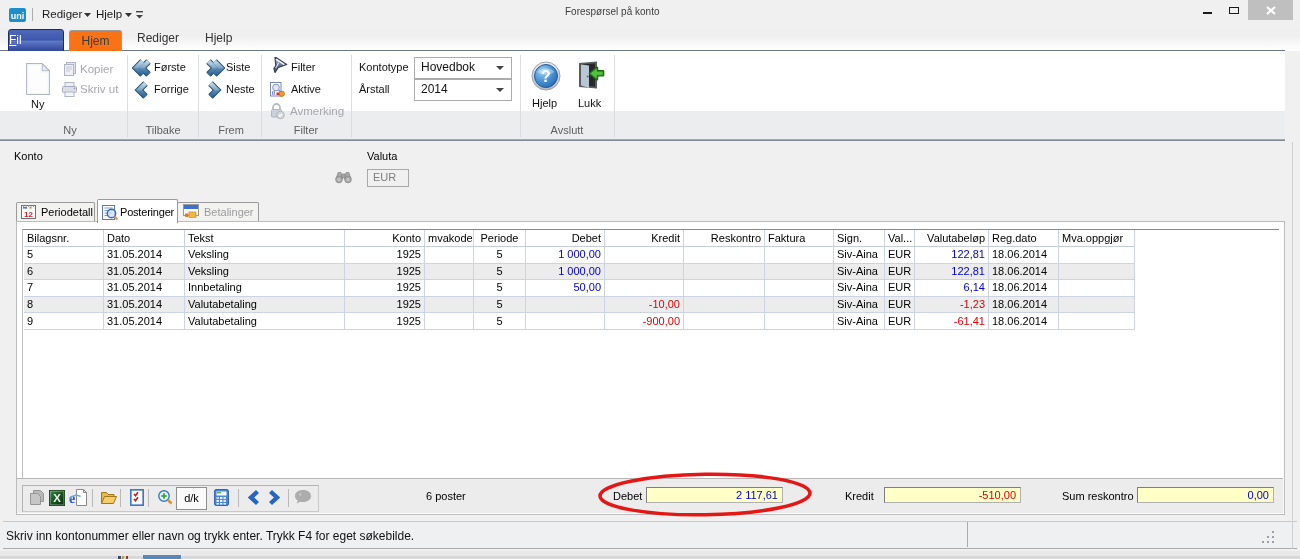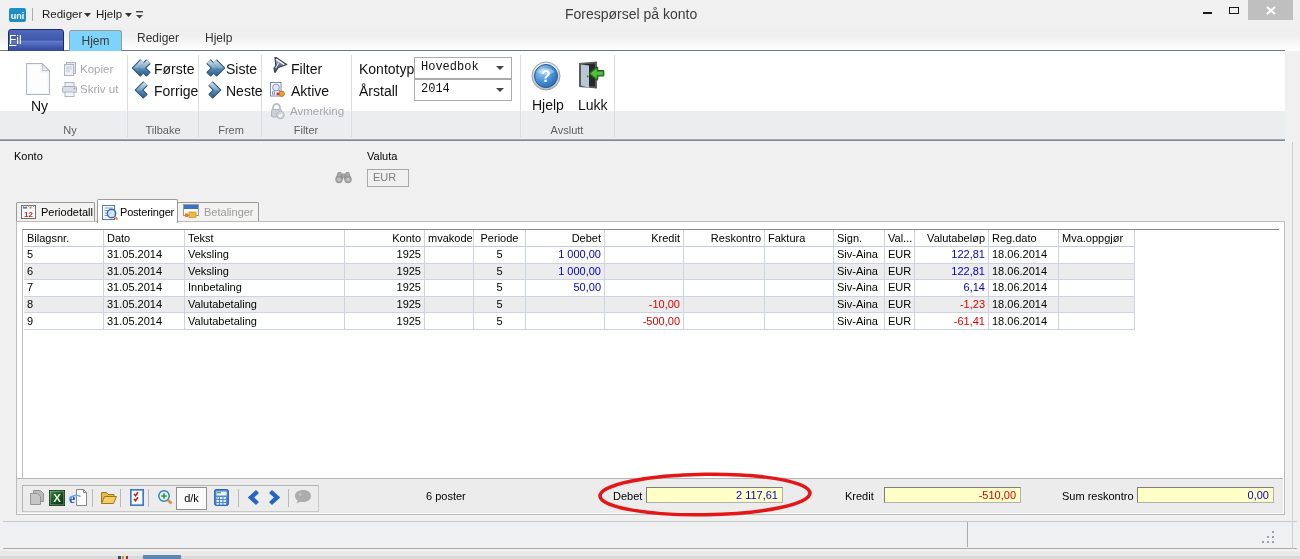--- a/index.html
+++ b/index.html
@@ -1,37 +1,37 @@
 <!DOCTYPE html>
 <html><head><meta charset="utf-8">
 <style>
 html,body{margin:0;padding:0;}
 body{width:1300px;height:559px;overflow:hidden;position:relative;font-family:"Liberation Sans",sans-serif;background:#f0f0f0;}
 .ab{position:absolute;}
 .t{white-space:nowrap;}
 .win{position:absolute;left:0;top:0;width:1300px;height:559px;}
 
 .titlebar{left:0;top:0;width:1300px;height:28px;background:#f0f0f0;}
-.title{left:565px;top:6px;font-size:14px;color:#3d3d3d;}
+.title{left:565px;top:6px;font-size:10px;color:#3d3d3d;}
 .qat{font-size:11.5px;color:#1a1a1a;}
 
 .tabrow{left:0;top:28px;width:1300px;height:23px;background:linear-gradient(#efefef 35%,#fafafa 75%,#fff);}
 .tabline{left:0;top:50px;width:1285px;height:1px;background:#6d7787;}
 .filtab{left:8px;top:29px;width:54px;height:22px;border-radius:3px 3px 0 0;border:1px solid #1c2b6a;background:linear-gradient(#5068b8 0%,#3e58ac 45%,#6078c8 52%,#3a50a4 85%,#324694);color:#fff;font-size:12px;text-align:left;line-height:21px;}
-.hjemtab{left:69px;top:30px;width:51px;height:22px;border-radius:3px 3px 0 0;border:1px solid #999;border-bottom:none;background:#7dd3fc;color:#3c3c3c;font-size:12px;text-align:center;line-height:20px;}
+.hjemtab{left:69px;top:30px;width:51px;height:22px;border-radius:3px 3px 0 0;border:1px solid #999;border-bottom:none;background:#f97316;color:#3c3c3c;font-size:12px;text-align:center;line-height:20px;}
 .ttab{top:31px;font-size:12px;color:#333;}
 
 .ribbon{left:0;top:51px;width:1285px;height:88px;background:#fff;border-radius:0 4px 0 0;}
 .rstrip{left:0;top:111px;width:1285px;height:28px;background:#ebedee;}
 .rline{left:0;top:139px;width:1285px;height:2px;background:linear-gradient(#b3bac2,#6f7987);}
 .gsep{top:55px;width:1px;height:82px;background:#dadddf;}
 .glabel{top:124px;font-size:11px;color:#5f5f5f;text-align:center;}
-.ritem{font-size:14px;color:#111;}
+.ritem{font-size:11px;color:#111;}
 .rdis{font-size:11.5px;color:#a6a6ae;}
-.combo{width:96px;height:20px;border:1px solid #ababab;background:#fff;font-size:12px;color:#111;line-height:19px;font-family:Liberation Mono, monospace;}
+.combo{width:96px;height:20px;border:1px solid #ababab;background:#fff;font-size:12px;color:#111;line-height:19px;}
 .combo .ct{position:absolute;left:6px;top:0;}
 .combo .ca{position:absolute;right:7px;top:8px;width:0;height:0;border-left:4px solid transparent;border-right:4px solid transparent;border-top:4px solid #444;}
 
 .flabel{font-size:11px;color:#000;}
 .kfield{left:14px;top:169px;width:317px;height:16px;border:1px solid #6e6e6e;background:#fff;font-size:11px;line-height:15px;}
 .efield{left:367px;top:169px;width:40px;height:16px;border:1px solid #a9a9a9;background:#f0f0f0;color:#7d7d7d;font-size:11px;line-height:15px;}
 
 .itab{top:202px;height:18px;background:#f2f2f1;border:1px solid #9a9a9a;border-bottom:none;border-radius:2px 2px 0 0;font-size:11px;color:#000;text-decoration:underline;}
 .itabsel{top:199px;height:23px;background:#fff;border:1px solid #9a9a9a;border-bottom:none;border-radius:2px 2px 0 0;font-size:11px;color:#000;z-index:3;}
 .panel{left:16px;top:221px;width:1267px;height:292px;background:#fff;border:1px solid #bcbcbc;}
@@ -383,21 +383,21 @@
 <td></td>
 </tr>
 <tr>
 <td>9</td>
 <td>31.05.2014</td>
 <td>Valutabetaling</td>
 <td class="r">1925</td>
 <td></td>
 <td class="c">5</td>
 <td class="r"></td>
-<td class="r red">-500,00</td>
+<td class="r red">-900,00</td>
 <td class="r"></td>
 <td></td>
 <td>Siv-Aina</td>
 <td>EUR</td>
 <td class="r red">-61,41</td>
 <td>18.06.2014</td>
 <td></td>
 </tr>
 </tbody>
     </table>
@@ -516,20 +516,21 @@
 
 <div class="ab t ylabel" style="left:426px;top:490px">6 poster</div>
 <div class="ab t ylabel" style="left:613px;top:490px">Debet</div>
 <div class="ab yfield" style="left:646px;width:131px"><span class="blue">2 117,61</span></div>
 <div class="ab t ylabel" style="left:845px;top:490px">Kredit</div>
 <div class="ab yfield" style="left:884px;width:131px"><span class="red">-510,00</span></div>
 <div class="ab t ylabel" style="left:1062px;top:490px">Sum reskontro</div>
 <div class="ab yfield" style="left:1137px;width:131px"><span class="blue">0,00</span></div>
 
 <div class="ab sbar"></div>
+<div class="ab t stext">Skriv inn kontonummer eller navn og trykk enter. Trykk F4 for eget søkebilde.</div>
 <div class="ab ssep"></div>
 <svg class="ab" style="left:1262px;top:531px" width="14" height="14">
       <g fill="#9aa0a6">
         <rect x="10" y="0" width="2" height="2"></rect>
         <rect x="10" y="5" width="2" height="2"></rect>
         <rect x="5" y="5" width="2" height="2"></rect>
         <rect x="10" y="10" width="2" height="2"></rect>
         <rect x="5" y="10" width="2" height="2"></rect>
         <rect x="0" y="10" width="2" height="2"></rect>
       </g>

